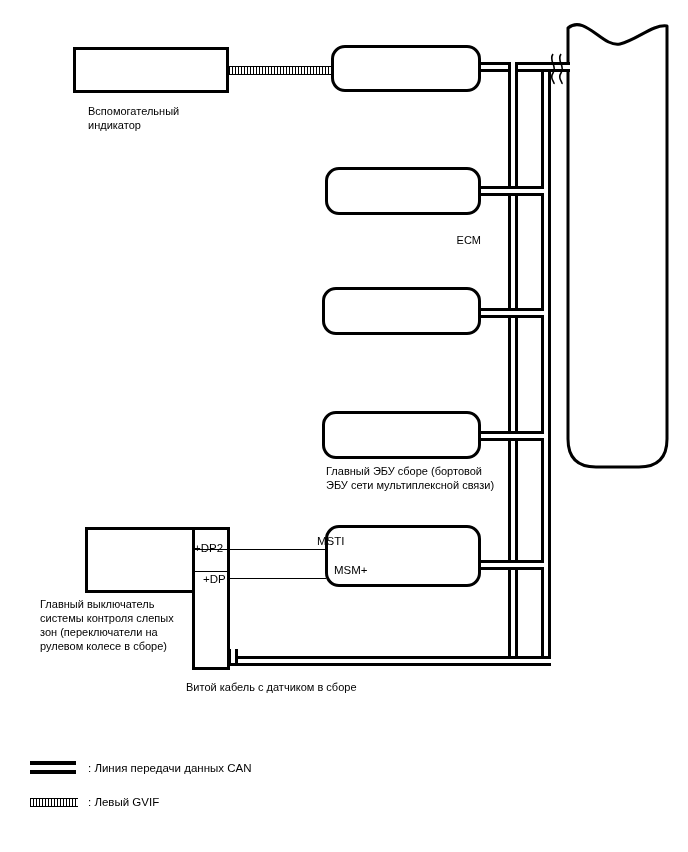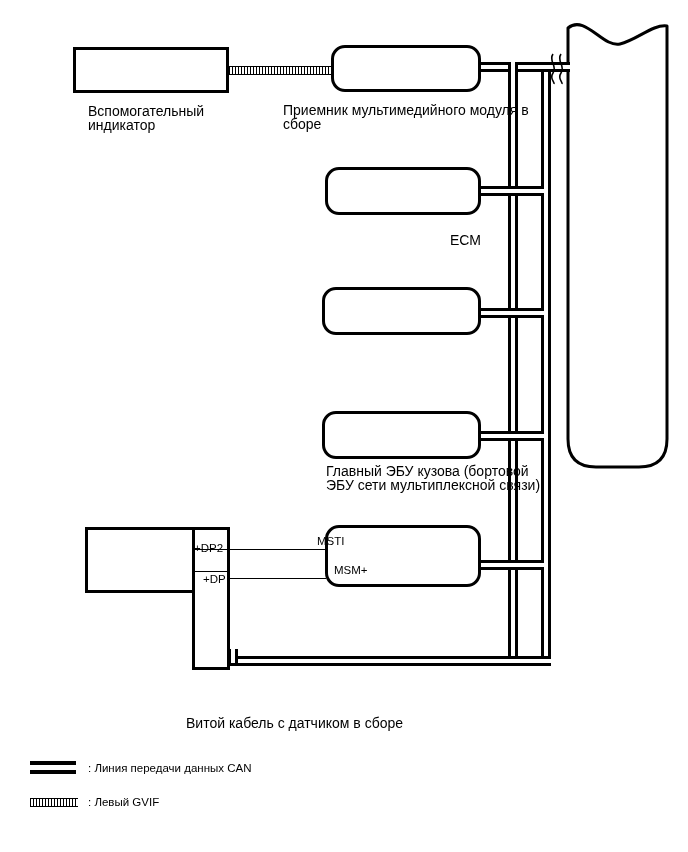--- a/index.html
+++ b/index.html
@@ -13,21 +13,21 @@
   }
   #canvas {
     position: relative;
     width: 688px;
     height: 852px;
     background: #ffffff;
     overflow: hidden;
   }
   .lbl {
     position: absolute;
-    font-size: 14px;
+    font-size: 11px;
     line-height: 14px;
     color: #000;
     white-space: pre-line;
     letter-spacing: 0px;
   }
   .term {
     position: absolute;
     font-size: 11.5px;
     line-height: 13px;
     color: #000;
@@ -165,44 +165,47 @@
   <div class="can-h" style="left:228px; top:656px; width:323px;"></div>
   <div class="can-v" style="left:228px; top:649px; height:14px;"></div>
 
   <div class="sblock" style="left:73px; top:47px; width:156px; height:46px;"></div>
   <div class="lbl" style="left:88px; top:104px; width:160px;">Вспомогательный
 индикатор</div>
 
   <div class="gvif" style="left:229px; top:66px; width:103px;"></div>
 
   <div class="rblock" style="left:331px; top:45px; width:150px; height:47px;"></div>
-  <div class="lbl" style="left:283px; top:103px; width:250px;">Приемник мультимедийного модуля в сборе</div>
 
   <div class="rblock" style="left:325px; top:167px; width:156px; height:48px;"></div>
   <div class="lbl" style="left:325px; top:233px; width:156px; text-align:right;">ECM</div>
 
   <div class="rblock" style="left:322px; top:287px; width:159px; height:48px;"></div>
 
   <div class="rblock" style="left:322px; top:411px; width:159px; height:48px;"></div>
-  <div class="lbl" style="left:326px; top:464px; width:220px;">Главный ЭБУ кузова (бортовой
+  <div class="lbl" style="left:326px; top:464px; width:220px;">Главный ЭБУ сборе (бортовой
 ЭБУ сети мультиплексной связи)</div>
 
   <div class="rblock" style="left:325px; top:525px; width:156px; height:62px;"></div>
   <div class="term" style="left:317px; top:535px;">MSTI</div>
   <div class="term" style="left:334px; top:564px;">MSM+</div>
 
   <div class="sblock" style="left:85px; top:527px; width:110px; height:66px;"></div>
+  <div class="lbl" style="left:40px; top:597px; width:180px;">Главный выключатель
+системы контроля слепых
+зон (переключатели на
+рулевом колесе в сборе)</div>
 
   <div class="sblock" style="left:192px; top:527px; width:38px; height:143px;"></div>
 
   <div class="thin-h" style="left:192px; top:549px; width:38px;"></div>
   <div class="thin-h" style="left:192px; top:571px; width:38px;"></div>
   <div class="term" style="left:194px; top:542px;">+DP2</div>
   <div class="term" style="left:203px; top:573px;">+DP</div>
-  <div class="lbl" style="left:186px; top:680px; width:250px;margin-top:36px;">Витой кабель с датчиком в сборе</div>
+  <div class="lbl" style="left:186px; top:680px; width:250px;">Витой кабель с датчиком в сборе</div>
 
   <div class="thin-h" style="left:230px; top:549px; width:96px;"></div>
   <div class="thin-h" style="left:230px; top:578px; width:96px;"></div>
 
   <div class="legend-can" style="left:30px; top:761px;"></div>
   <div class="legend-text" style="left:88px; top:761px;">: Линия передачи данных CAN</div>
 
   <div class="legend-gvif" style="left:30px; top:798px;"></div>
   <div class="legend-text" style="left:88px; top:795px;">: Левый GVIF</div>
 

